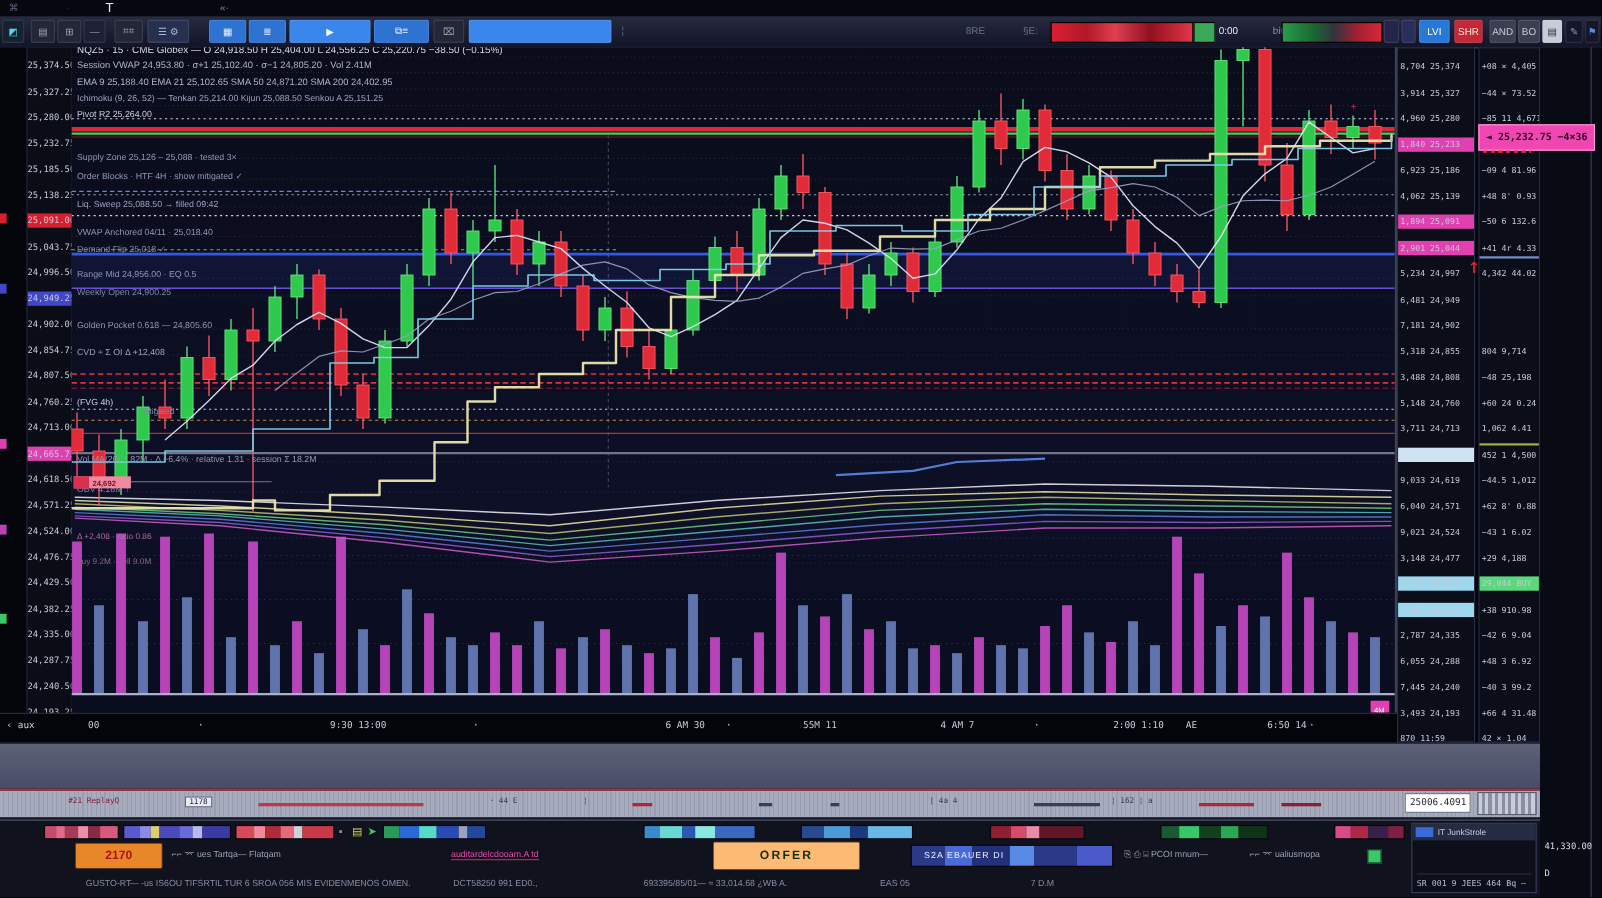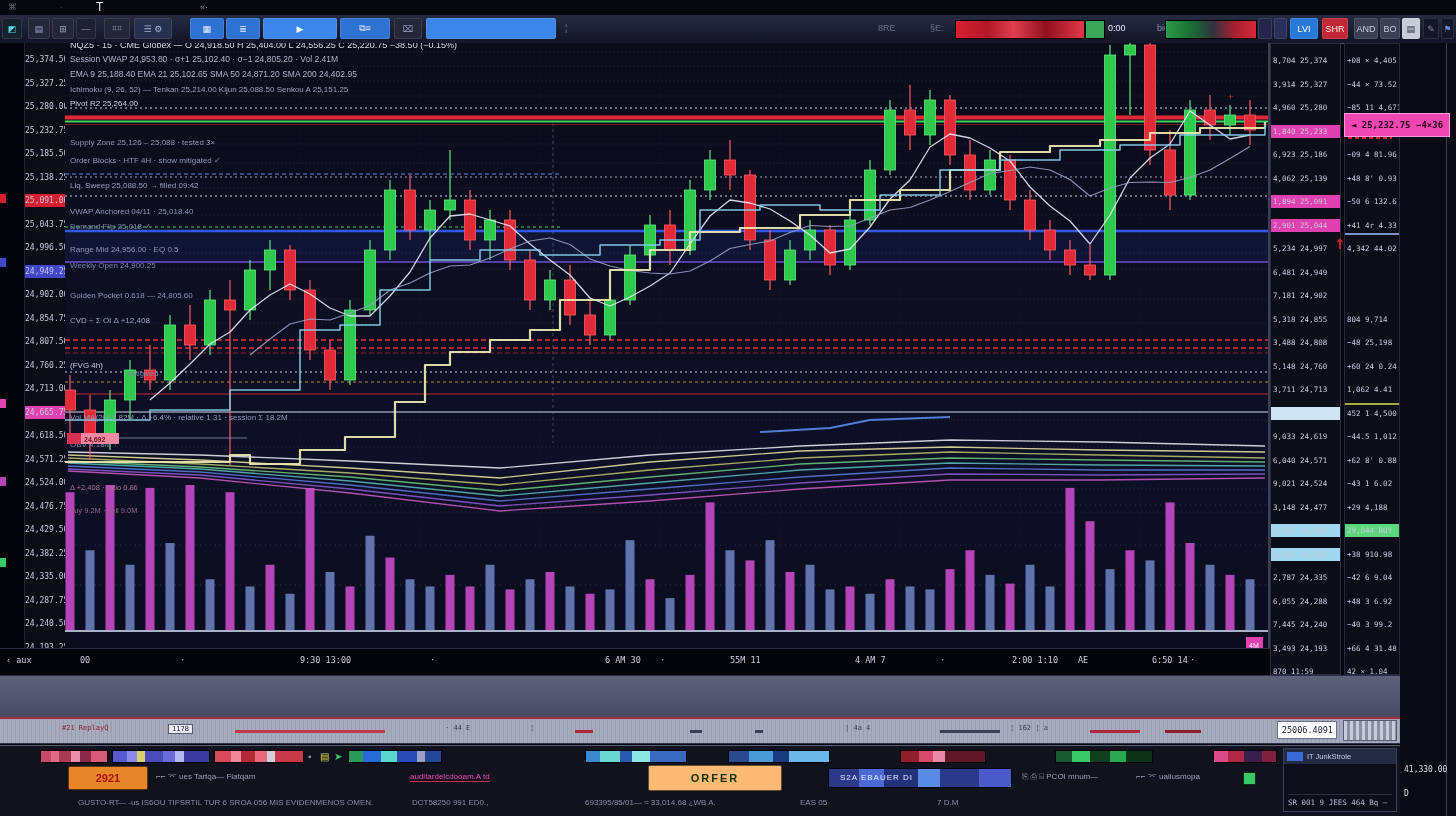--- a/index.html
+++ b/index.html
@@ -571,21 +571,21 @@
       </div>
       <div style="left: 1213px; top: 4px; height: 13px; display: flex; border: 1px solid rgb(5, 6, 10); box-sizing: border-box; position: absolute;">
         <div style="width: 14px; height: 100%; background: rgb(216, 74, 138);"></div>
         <div style="width: 16px; height: 100%; background: rgb(176, 40, 72);"></div>
         <div style="width: 18px; height: 100%; background: rgb(56, 32, 74);"></div>
         <div style="width: 14px; height: 100%; background: rgb(128, 32, 64);"></div>
       </div>
       <div style="left: 308px; top: 4px; font-size: 10px; line-height: 13px; color: rgb(138, 143, 154); position: absolute;">▪</div>
       <div style="left: 320px; top: 4px; font-size: 10px; line-height: 13px; color: rgb(216, 216, 74); position: absolute;">▤</div>
       <div style="left: 334px; top: 4px; font-size: 10px; line-height: 13px; color: rgb(58, 200, 106); position: absolute;">➤</div>
-      <div style="left: 68px; top: 20px; width: 80px; height: 24px; background: rgb(232, 134, 42); color: rgb(168, 20, 20); display: flex; align-items: center; justify-content: center; font-weight: bold; font-size: 11px; border-radius: 2px; border: 1px solid rgba(0, 0, 0, 0.6); box-sizing: border-box; position: absolute;">2921</div>
+      <div style="left: 68px; top: 20px; width: 80px; height: 24px; background: rgb(232, 134, 42); color: rgb(168, 20, 20); display: flex; align-items: center; justify-content: center; font-weight: bold; font-size: 11px; border-radius: 2px; border: 1px solid rgba(0, 0, 0, 0.6); box-sizing: border-box; position: absolute;">2170</div>
       <div style="left: 648px; top: 19px; width: 134px; height: 26px; background: #fdba74; color: rgb(16, 48, 15); display: flex; align-items: center; justify-content: center; font-weight: bold; font-size: 11px; letter-spacing: 2px; border-radius: 2px; border: 1px solid rgba(0, 0, 0, 0.6); box-sizing: border-box; position: absolute;">ORFER</div>
       <div style="left: 828px; top: 22px; width: 184px; height: 20px; display: flex; border: 1px solid rgb(5, 6, 10); box-sizing: border-box; position: absolute;">
         <div style="width: 30px; height: 100%; background: rgb(42, 58, 136);"></div>
         <div style="width: 26px; height: 100%; background: rgb(74, 106, 216);"></div>
         <div style="width: 34px; height: 100%; background: rgb(35, 48, 122);"></div>
         <div style="width: 22px; height: 100%; background: rgb(90, 138, 232);"></div>
         <div style="width: 40px; height: 100%; background: rgb(42, 58, 136);"></div>
         <div style="width: 32px; height: 100%; background: rgb(74, 90, 200);"></div>
       </div>
       <div style="left: 840px; top: 27px; font-size: 8px; color: rgb(232, 236, 255); letter-spacing: 1px; position: absolute;">S2A EBAUER DI</div>

